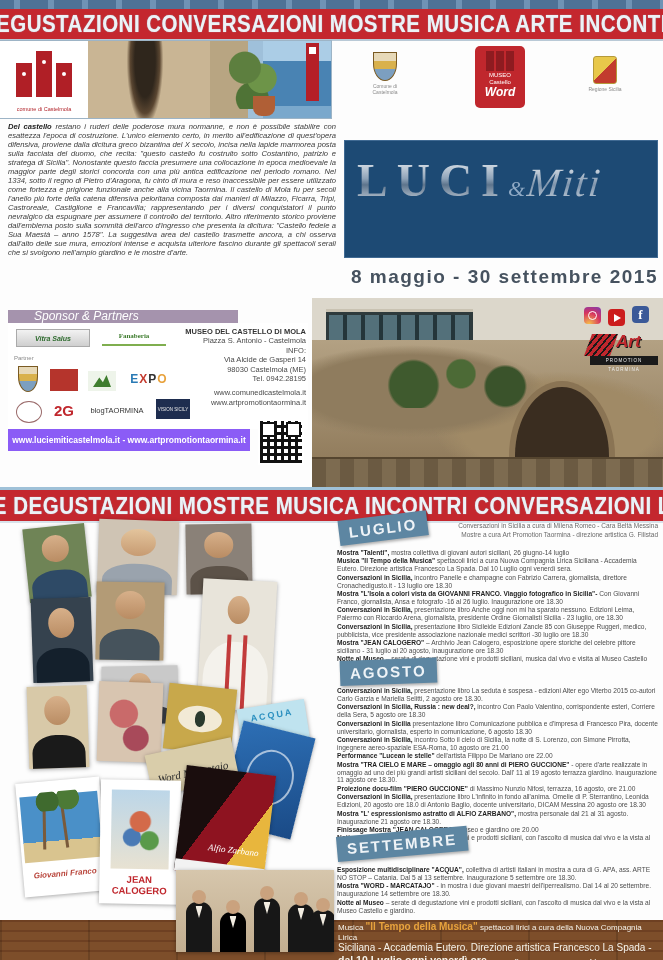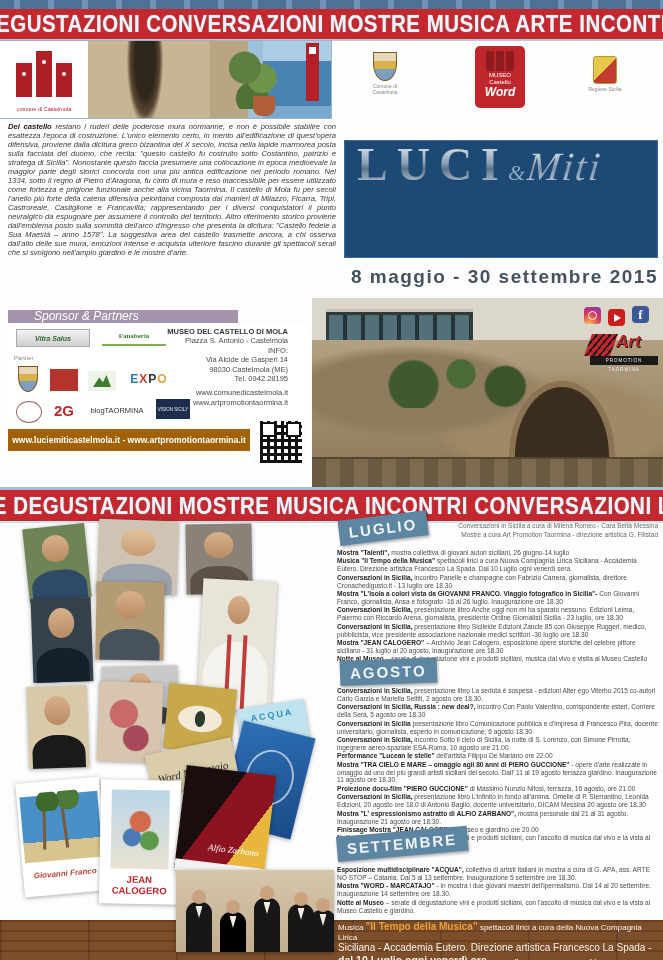--- a/index.html
+++ b/index.html
@@ -56,21 +56,21 @@
   .regione-ic{width:22px;height:26px;margin:0 auto 2px;border-radius:3px;border:1px solid #b59a3a;
     background:linear-gradient(135deg,#e8c84a 50%,#c23b2e 50%)}
 
   
   .intro{position:absolute;left:8px;top:122px;width:328px;margin:0;font-style:italic;
     font-size:7.6px;line-height:9px;color:#3b3b3b;text-align:justify}
   .intro b{color:#222}
 
   
   .hero{position:absolute;left:344px;top:140px;width:314px;height:118px;background:#1d4a74;
-    border:1px solid #406a93;box-sizing:border-box;padding:0 12px 0;overflow:hidden}
+    border:1px solid #406a93;box-sizing:border-box;padding:16px 12px 0;overflow:hidden}
   .hero-title{display:flex;align-items:baseline}
   .t-main{font-family:"Liberation Serif",serif;font-weight:bold;font-size:46px;letter-spacing:9px;line-height:48px;
     background:linear-gradient(180deg,#f0f3f6 0%,#8fa3b8 45%,#5d748c 58%,#d5dde6 100%);
     -webkit-background-clip:text;background-clip:text;color:transparent}
   .t-amp{font-family:"Liberation Serif",serif;font-style:italic;font-size:22px;color:#8fa9c4;margin:0 2px 0 0}
   .t-script{font-family:"Liberation Serif",serif;font-style:italic;font-size:40px;line-height:40px;
     transform:skewX(-6deg);letter-spacing:2px;
     background:linear-gradient(180deg,#e8edf2 0%,#7e94ac 55%,#c7d2dd 100%);
     -webkit-background-clip:text;background-clip:text;color:transparent}
   .hero-sub{margin-top:5px;font-size:11.5px;color:#f2f5f8;letter-spacing:.2px}
@@ -101,25 +101,25 @@
   .chip-circ{left:8px;top:78px;width:24px;height:20px;border:1px solid #9a6a6a;border-radius:50%;
     color:#9a6a6a;font-size:6px}
   .chip-2g{left:42px;top:76px;width:28px;height:22px;color:#c0272d;font-size:15px;font-weight:bold}
   .chip-blog{left:78px;top:80px;width:62px;height:14px;color:#333;font-size:7.5px;font-family:Liberation Sans, sans-serif}
   .chip-vision{left:148px;top:76px;width:34px;height:20px;background:#1e2d4f;color:#e8e8e8;font-size:4.5px;
     text-align:center;flex-direction:column;line-height:5px}
   .chip-cara{left:8px;top:104px;width:60px;height:18px;color:#7a6a8a;font-style:italic;font-size:7px}
   .chip-cara::before{content:"";width:12px;height:12px;border:1.5px solid #5a3a6a;border-radius:50%;margin-right:3px}
   .chip-ago{left:120px;top:102px;width:40px;height:16px;color:#b03a3a;font-family:"Liberation Serif",serif;
     font-style:italic;font-size:11px;font-weight:bold}
-  .mus-info{position:absolute;left:160px;top:327px;width:128px;text-align:right;
+  .mus-info{position:absolute;left:178px;top:327px;width:128px;text-align:right;
     font-size:7.5px;line-height:9.4px;color:#4a4a4a}
   .mus-info .l0{font-weight:bold;color:#333}
   .mus-gap{height:5px}
-  .url-bar{position:absolute;left:8px;top:429px;width:242px;height:22px;background:#a16207;
+  .url-bar{position:absolute;left:8px;top:429px;width:242px;height:22px;background:#8b5cf6;
     display:flex;align-items:center;justify-content:center;color:#fff;font-weight:bold;font-size:8.5px}
   .qr{position:absolute;left:258px;top:419px;width:46px;height:46px;background:#fff;border:2px solid #fff;
     box-sizing:border-box;
     background-image:repeating-linear-gradient(0deg,#111 0 3px,transparent 3px 7px),
                      repeating-linear-gradient(90deg,#111 0 3px,#fff 3px 7px)}
   .qr::before,.qr::after{content:"";position:absolute;width:11px;height:11px;border:2.5px solid #111;background:#fff}
   .qr::before{left:1px;top:1px}.qr::after{right:1px;top:1px}
 
   
   .castle-photo{position:absolute;left:312px;top:298px;width:351px;height:189px;overflow:hidden;

